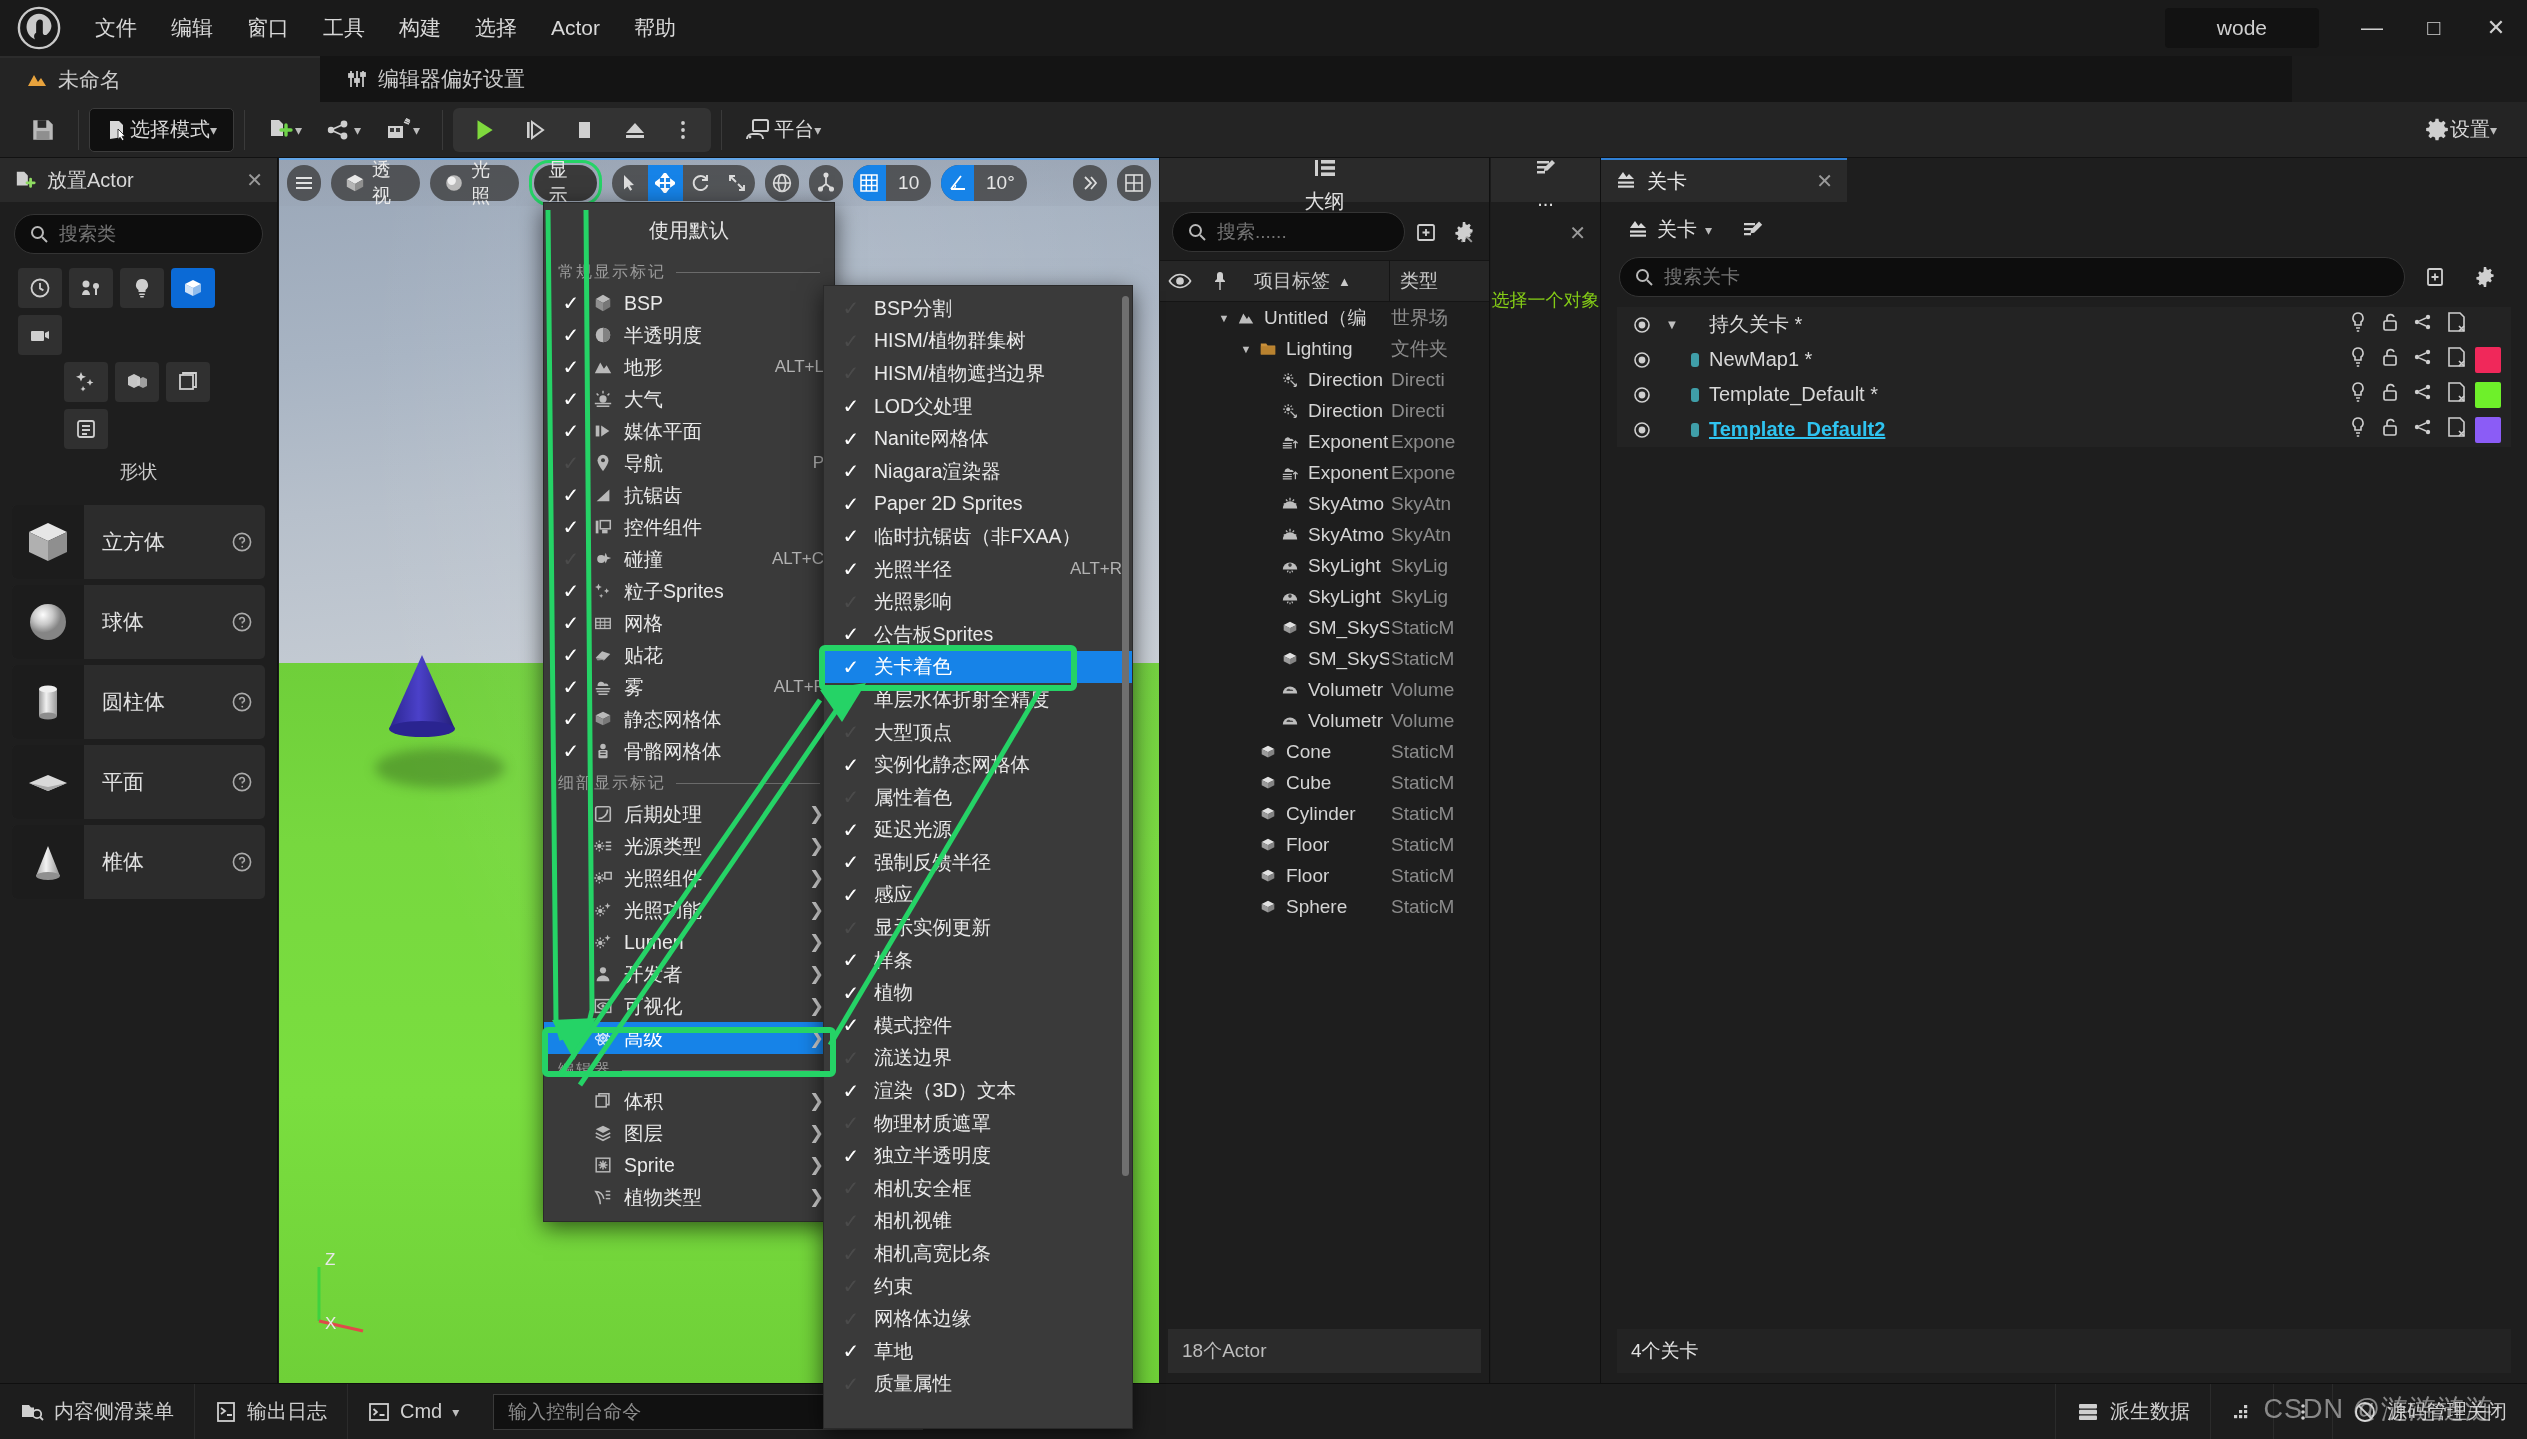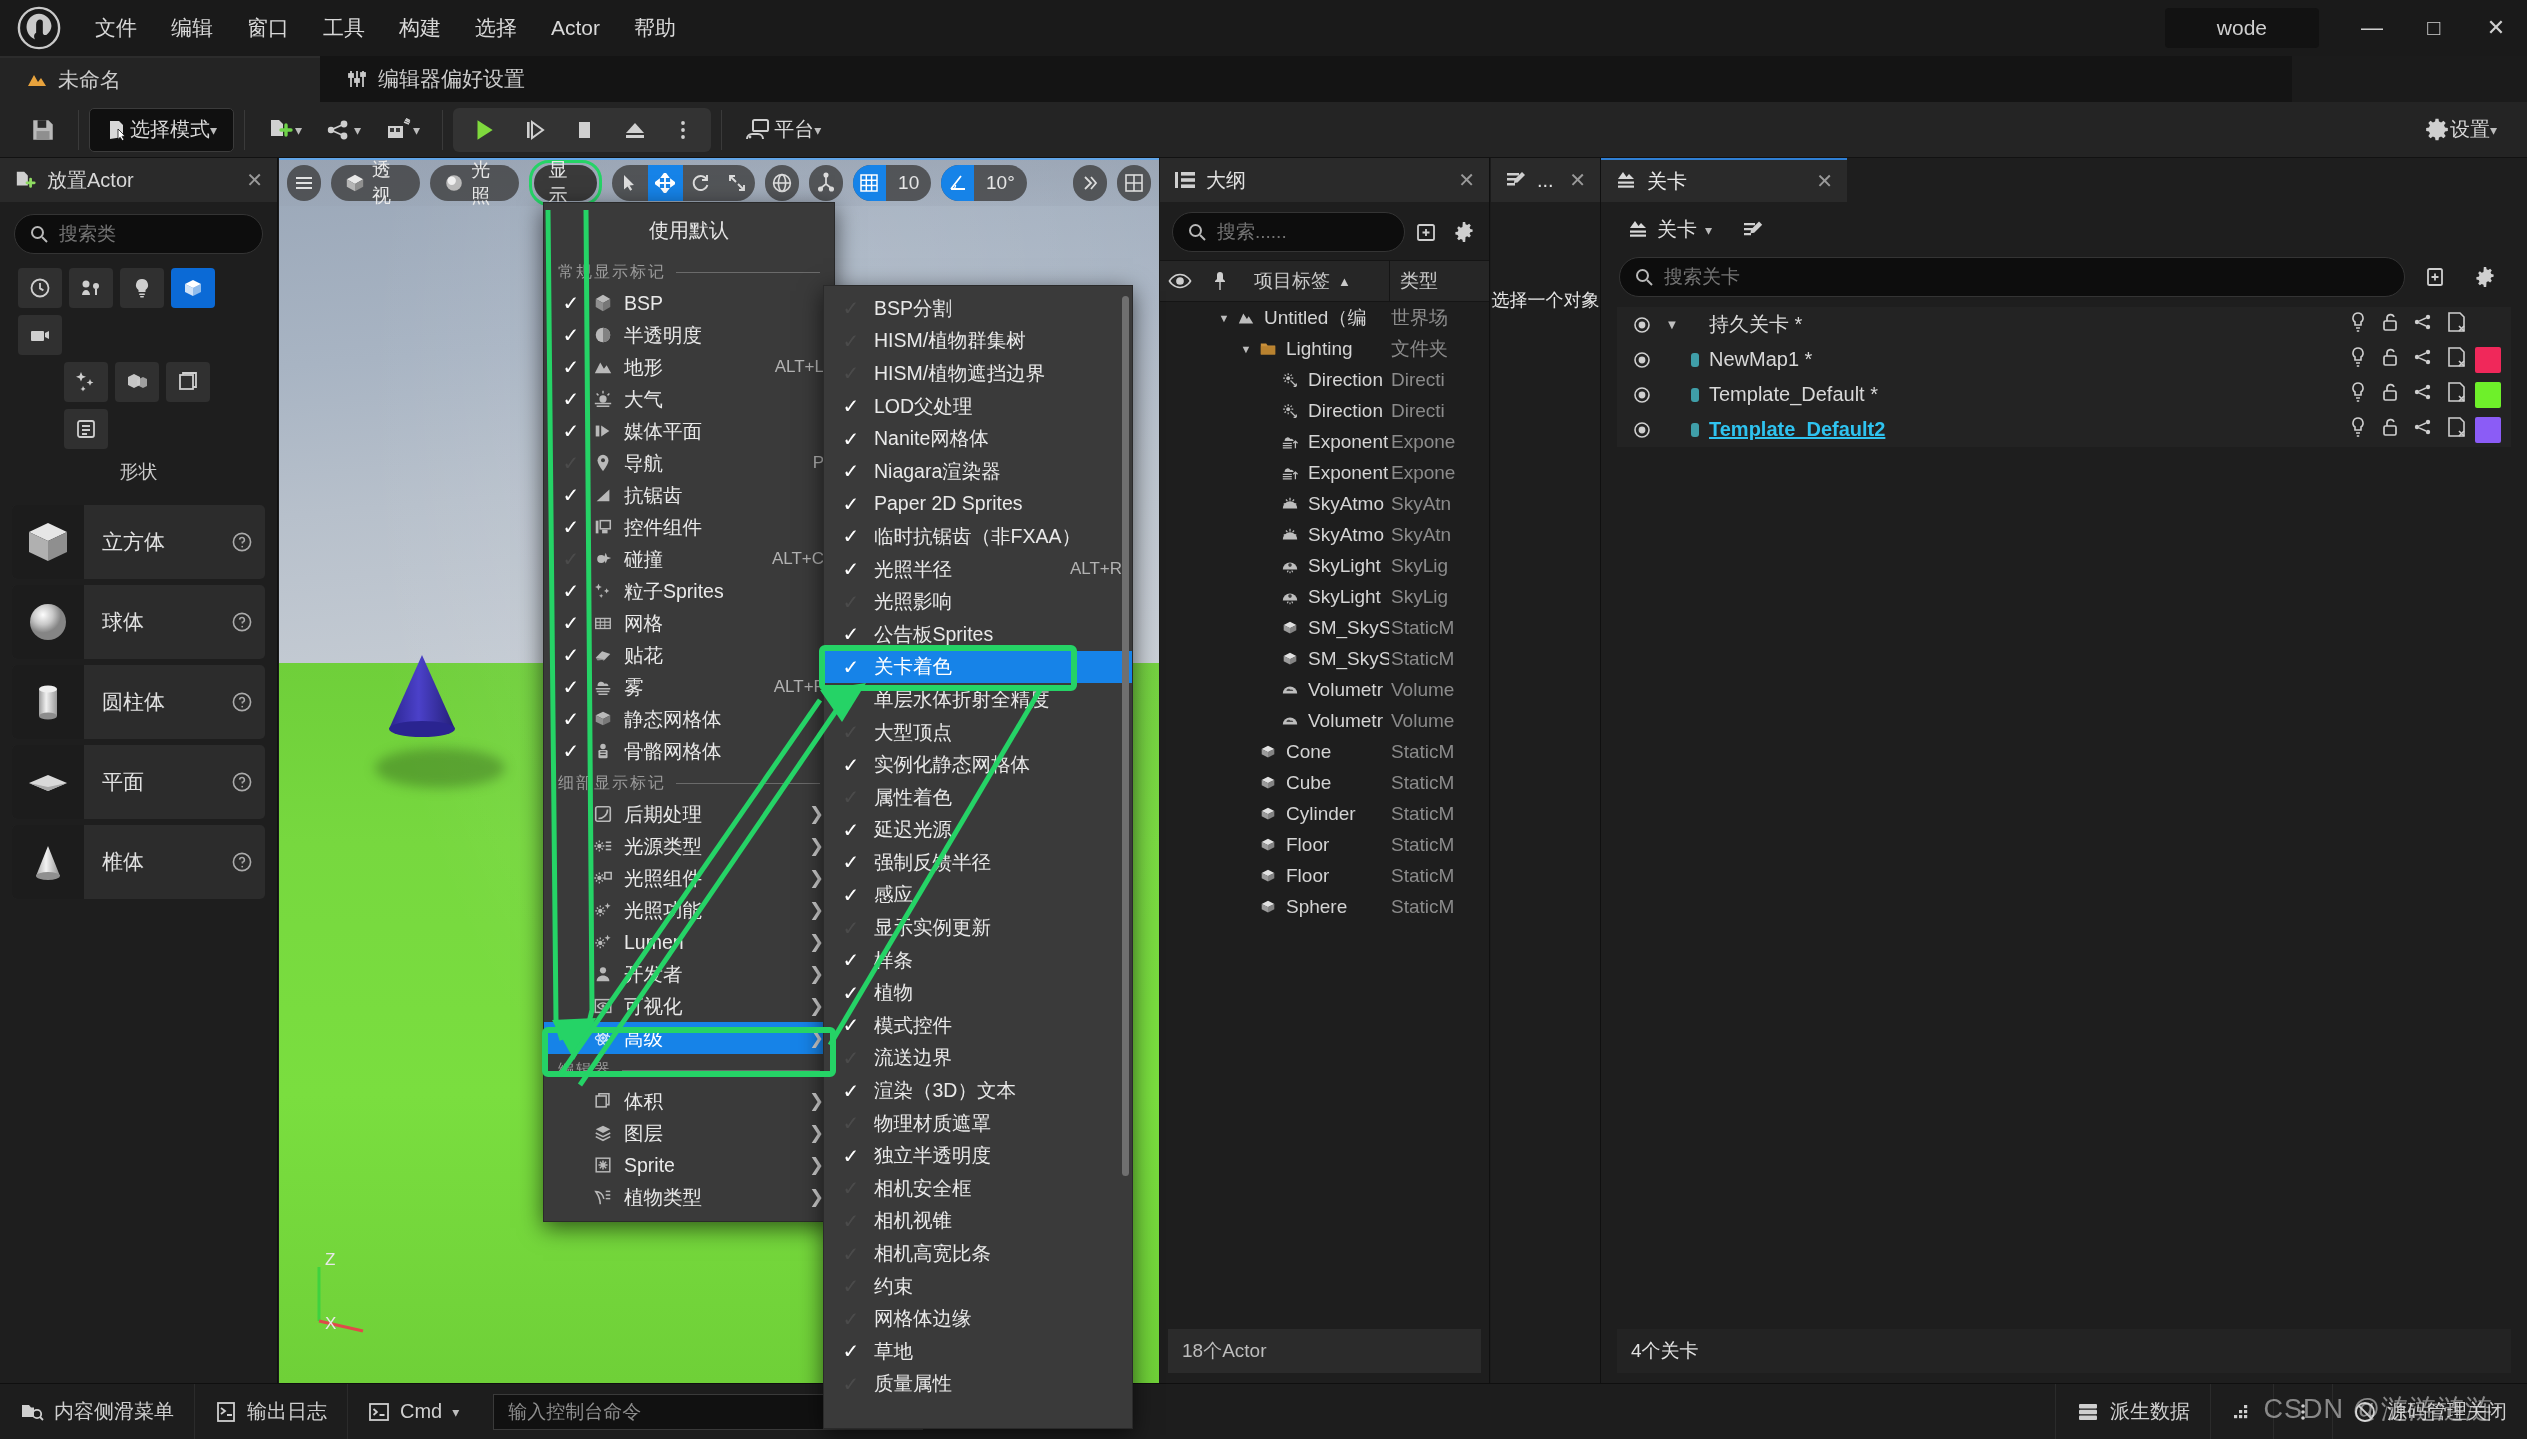--- a/index.html
+++ b/index.html
@@ -94,39 +94,39 @@
   .mrow .arrow { margin-left:auto; font-size:18px; color:#cfcfcf; padding-left:18px; }
 
   
   .menu2 { position:absolute; left:823px; top:285px; width:310px; background:#3a3a3a; border:1px solid #2a2a2a; box-shadow:0 6px 22px rgba(0,0,0,.6); z-index:41; padding:6px 0 8px 0; height:1144px; overflow:hidden;}
   .menu2 .mrow { height:32.6px; }
   .m2scroll { position:absolute; right:3px; top:10px; width:7px; height:1060px; }
   .m2scroll .thumb { position:absolute; top:0; width:7px; height:880px; background:#6f6f6f; border-radius:4px; }
 
   
   .outliner { position:absolute; left:1160px; top:158px; width:330px; bottom:56px; background:#1e1e1e; border-right:1px solid #101010; }
-  .otab { height:44px; background:#2a2a2a; display:flex; align-items:center; gap:10px; padding:0 14px; font-size:20px; color:#e0e0e0;}
+  .otab { height:44px; background:#2a2a2a; display:flex; align-items:center; gap:10px; padding:0 14px; font-size:20px; color:#e0e0e0;flex-direction:column;}
   .otab .x { margin-left:auto; color:#9a9a9a; }
   .o-search { display:flex; align-items:center; gap:4px; padding:10px 8px 8px 12px; }
   .o-search .search-box { flex:1; }
   .ohdr { display:flex; align-items:center; height:42px; background:#262626; border-top:1px solid #151515; border-bottom:1px solid #151515; font-size:19px; color:#c9c9c9; }
   .ohdr .c { display:flex; align-items:center; justify-content:center; height:42px; }
   .ohdr .c.eye { width:40px; }
   .ohdr .c.pin { width:40px; }
   .ohdr .c.lbl { flex:1; justify-content:flex-start; padding-left:14px; gap:8px; }
   .ohdr .c.typ { width:100px; justify-content:flex-start; padding-left:10px; border-left:1px solid #151515; }
   .orow { display:flex; align-items:center; height:31px; font-size:19px; color:#d4d4d4; }
   .orow .nm { flex:1; white-space:nowrap; overflow:hidden; }
   .orow .ty { width:100px; color:#8b8b8b; white-space:nowrap; overflow:hidden; padding-left:2px; }
   .o-status { position:absolute; left:8px; right:8px; bottom:10px; height:44px; background:#2b2b2b; display:flex; align-items:center; padding:0 14px; font-size:19px; color:#bdbdbd; }
 
   
   .detstub { position:absolute; left:1491px; top:158px; width:110px; bottom:56px; background:#1e1e1e; border-right:1px solid #101010; }
   .detstub .otab { justify-content:flex-start; }
-  .det-empty { text-align:center; font-size:18px; color:#e5e5e5; padding-top:86px; }
+  .det-empty { text-align:center; font-size:18px; color:#84cc16; padding-top:86px; }
 
   
   .levels { position:absolute; left:1601px; top:158px; right:0; bottom:56px; background:#1e1e1e; }
   .ltab { height:44px; width:246px; background:#2a2a2a; display:flex; align-items:center; gap:10px; padding:0 14px; font-size:20px; color:#e8e8e8; border-top:2px solid #2f7fd4;}
   .ltab .x { margin-left:auto; color:#9a9a9a; }
   .ltoolbar { display:flex; align-items:center; gap:14px; padding:10px 0 6px 18px; }
   .ltoolbar .lb { display:flex; align-items:center; gap:8px; font-size:20px; color:#ddd; padding:4px 8px; border-radius:4px;}
   .l-search { display:flex; align-items:center; gap:10px; padding:4px 16px 10px 18px; }
   .l-search .search-box { flex:1; }
   .lbody { margin:0 16px; background:#232323; }

